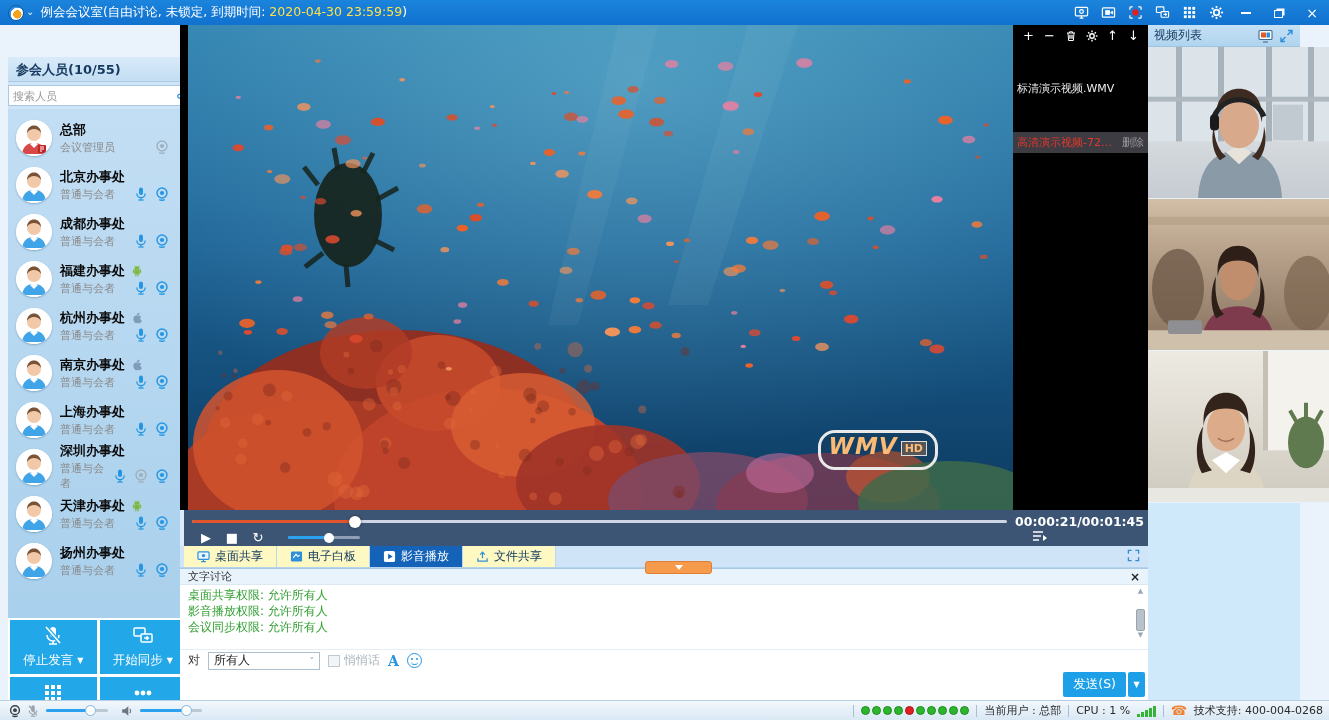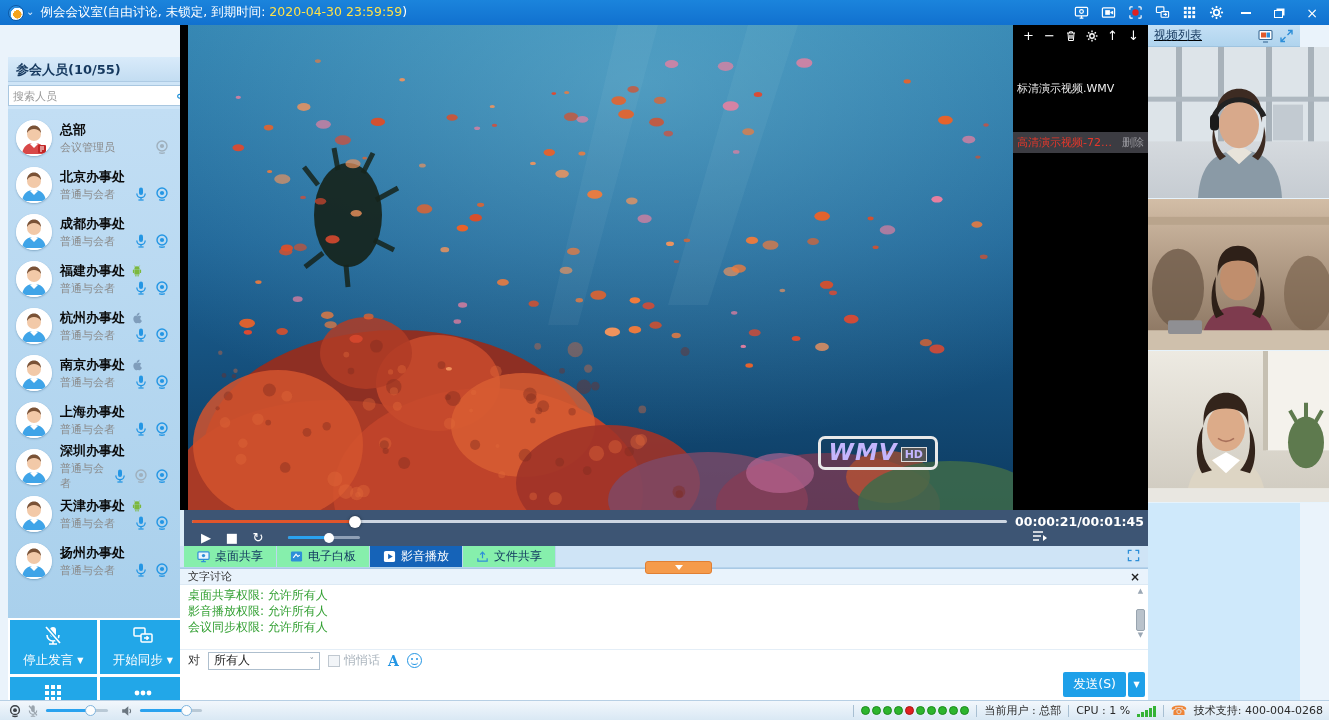--- a/index.html
+++ b/index.html
@@ -55,22 +55,22 @@
     align-items:center; justify-content:center; gap:4px; cursor:pointer; }
   .act-btn svg { width:24px; height:24px; }
   .act-label { font-size:12.5px; display:flex; align-items:center; gap:4px; }
   .act-caret { font-size:8px; }
 
   
   .center { position:absolute; left:180px; top:25px; width:968px; height:675px; background:#dcedf9; }
   .stage { position:absolute; left:0; top:0; width:968px; height:485px; background:#000; }
   .video { position:absolute; left:8px; top:0; width:825px; height:485px; overflow:hidden; }
   .video svg.scene { position:absolute; left:0; top:0; width:100%; height:100%; }
-  .wmv-logo { position:absolute; right:75px; bottom:40px; border:3px solid #e9e9e9; border-radius:7px;
-    padding:0 8px 2px 8px; color:#c4b5fd; font-style:italic; font-weight:bold; font-size:23px;
+  .wmv-logo { position:absolute; right:75px; bottom:40px; border:3px solid #e9e9e9; border-radius:17px;
+    padding:0 8px 8px 8px; color:#fdba74; font-style:italic; font-weight:bold; font-size:23px;
     letter-spacing:1px; display:flex; align-items:flex-end; gap:3px; background:rgba(40,40,40,.12); }
   .wmv-hd { font-style:normal; font-size:11px; background:#555; border:1px solid #ddd; padding:0 3px;
     margin-bottom:3px; letter-spacing:0; }
 
   .playlist-overlay { position:absolute; right:0; top:0; width:135px; color:#eee; }
   .pl-toolbar { display:flex; justify-content:flex-end; gap:8px; padding:4px 8px 3px 0; align-items:center; }
   .pl-tb-ic { width:13px; height:13px; display:flex; align-items:center; justify-content:center;
     color:#fff; font-size:13px; cursor:pointer; }
   .pl-tb-ic svg { width:12px; height:12px; }
   .pl-row { font-size:11px; padding:3px 4px; white-space:nowrap; overflow:hidden; cursor:pointer; display:flex;margin-top:33px; }
@@ -91,21 +91,21 @@
   .vol-track { width:72px; height:3px; background:#8fa0b6; border-radius:2px; position:relative; margin-left:14px; }
   .vol-fill { height:3px; background:#2aa2ef; border-radius:2px; position:relative; }
   .vol-thumb { position:absolute; right:-5px; top:-3.5px; width:10px; height:10px; border-radius:50%; background:#fff; }
   .pb-queue { margin-left:auto; margin-right:96px; cursor:pointer; }
   .pb-queue svg { width:16px; height:14px; }
 
   
   .tabsrow { position:absolute; left:0; top:521px; width:968px; height:22px; background:#cfe4f6;
     display:flex; align-items:stretch; padding-left:4px; border-bottom:1px solid #b6d3ec; }
   .tab { display:flex; align-items:center; gap:5px; padding:0 13px; font-size:12px; color:#123a60;
-    background:#86efac; border-right:1px solid #bcd8ef; cursor:pointer; white-space:nowrap; }
+    background:#fef9c3; border-right:1px solid #bcd8ef; cursor:pointer; white-space:nowrap; }
   .tab .ticon { width:13px; height:13px; display:inline-flex; }
   .tab .ticon svg { width:13px; height:13px; }
   .tab.active { background:#1563b8; color:#fff; }
   .tabs-expand { margin-left:auto; margin-right:8px; align-self:center; cursor:pointer; }
   .tabs-expand svg { width:13px; height:13px; }
 
   .handle { position:absolute; left:465px; top:536px; width:67px; height:13px; background:#f59b4b;
     border:1px solid #e07f33; border-radius:3px; z-index:5; display:flex; align-items:center;
     justify-content:center; cursor:pointer; }
   .handle-caret { width:0; height:0; border:4px solid transparent; border-top:5px solid #fff; margin-top:4px; }
@@ -136,21 +136,21 @@
     box-shadow:5px 0 0 #2496e4; border-radius:50%; }
   .emoji-btn:after { content:""; position:absolute; left:3px; bottom:2.5px; width:7px; height:3px;
     border-bottom:1.3px solid #2496e4; border-radius:0 0 6px 6px; }
   .chat-compose { height:29px; position:relative; background:#fff; }
   .send-group { position:absolute; right:3px; bottom:3px; display:flex; gap:2px; }
   .send-btn { background:#1ea0e9; color:#fff; font-size:12.5px; padding:4px 10px; border-radius:2px; cursor:pointer; }
   .send-caret-btn { background:#1ea0e9; color:#fff; width:17px; border-radius:2px; display:flex;
     align-items:center; justify-content:center; font-size:8px; cursor:pointer; }
 
   
-  .rightpanel { position:absolute; left:1148px; top:25px; width:152px; height:675px; background:#cfe9fb;text-decoration:underline; }
+  .rightpanel { position:absolute; left:1148px; top:25px; width:152px; height:675px; background:#cfe9fb; }
   .rp-header { height:22px; background:linear-gradient(180deg,#c4e0f5,#b0d4ee); color:#16395f; font-size:12px;
     display:flex; align-items:center; padding:0 6px; border-bottom:1px solid #9fc4e0; }
   .rp-icons { margin-left:auto; display:flex; gap:6px; align-items:center; }
   .rp-ic { width:15px; height:14px; cursor:pointer; }
   .rp-ic svg { width:15px; height:14px; }
   .thumb { width:181px; height:152px; border-bottom:1px solid #e6f3fc; overflow:hidden; position:relative; cursor:pointer; }
   .thumb svg { width:100%; height:100%; display:block; }
 
   
   .statusbar { position:absolute; left:0; top:700px; width:1329px; height:20px;

